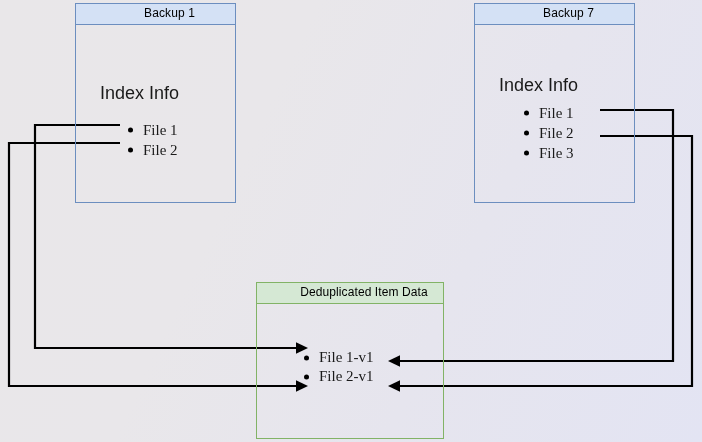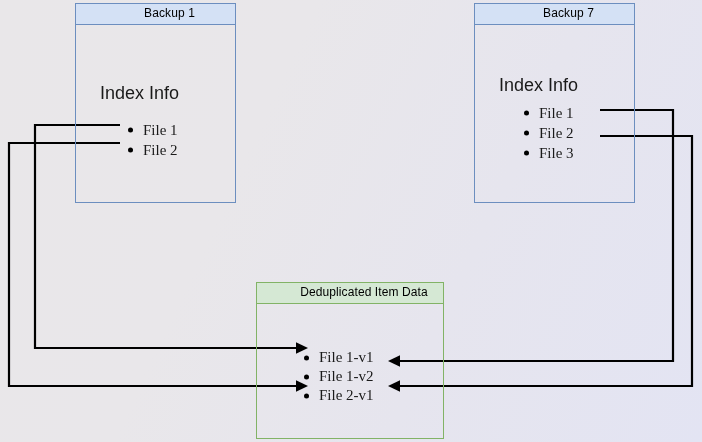--- a/index.html
+++ b/index.html
@@ -173,19 +173,18 @@
         <li style="height:20px; line-height:20px;">File 3</li>
       </ul>
     </div>
   </div>
 
   <div class="node box-green" style="left:256px; top:282px; width:188px; height:157px;">
     <div class="node-title">Deduplicated Item Data</div>
     <div class="node-body">
       <ul class="bullet-list" style="left:47px; top:28px;margin-top:16px;">
         <li style="height:19px; line-height:19px;">File 1-v1</li>
-        <li style="height:19px; line-height:19px;">File 1-v2</li>
         <li style="height:19px; line-height:19px;text-align:right;">File 2-v1</li>
       </ul>
     </div>
   </div>
 
 </div>
 
 </body></html>

